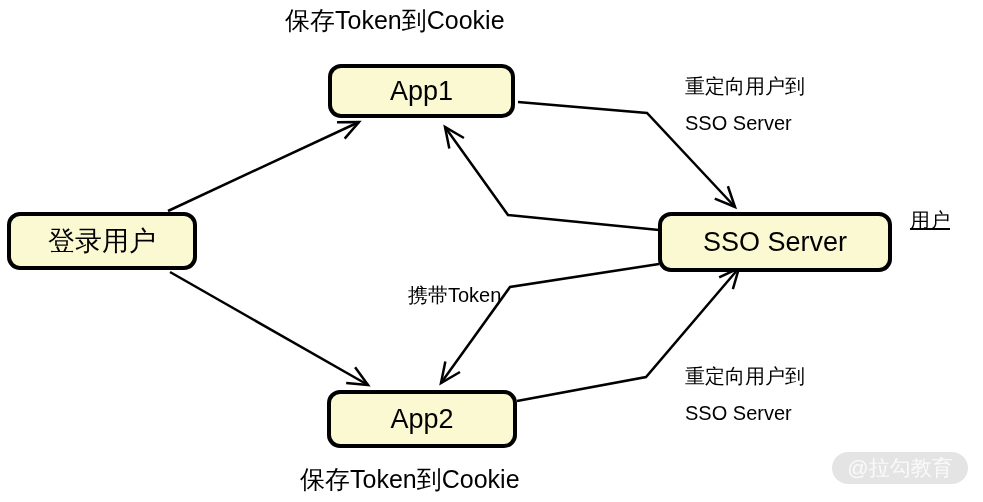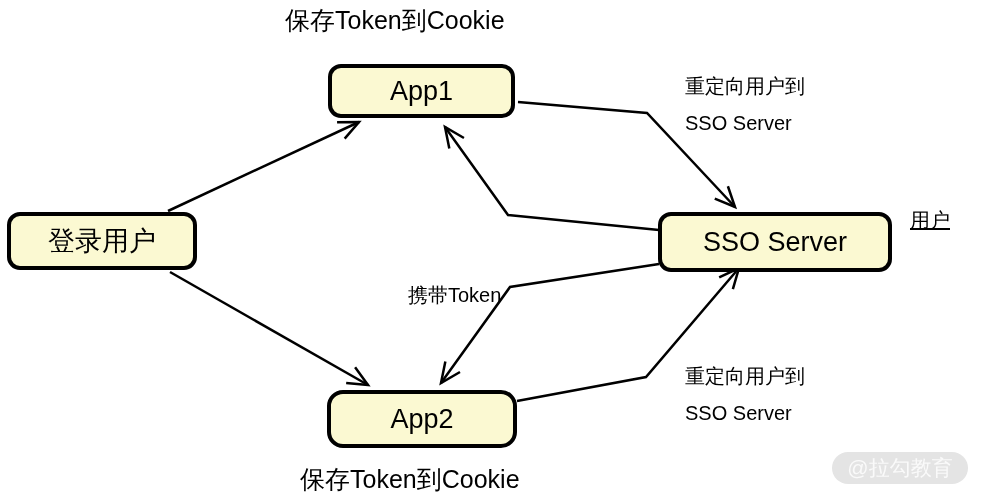--- a/index.html
+++ b/index.html
@@ -22,21 +22,21 @@
     justify-content: center;
     background: var(--node-fill, #FBF9D2);
     border: 4px solid var(--node-border, #000);
     border-radius: 13px;
     font-size: 27px;
     line-height: 1;
     white-space: nowrap;
   }
   .node-login { left: 7px;   top: 212px; width: 190px; height: 58px; }
   .node-app1  { left: 328px; top: 64px;  width: 187px; height: 54px; }
-  .node-app2  { left: 327px; top: 390px; width: 190px; height: 58px; border-radius: 16px; }
+  .node-app2  { left: 327px; top: 390px; width: 190px; height: 58px; }
   .node-sso   { left: 658px; top: 212px; width: 234px; height: 60px; }
   .lbl {
     position: absolute;
     font-size: 20px;
     line-height: 37px;
     white-space: nowrap;
   }
   .lbl span { display: block; }
   .lbl-save-top      { left: 285px; top: 2px;   font-size: 25px; }
   .lbl-access-app1   { left: 48px;  top: 111px; }

